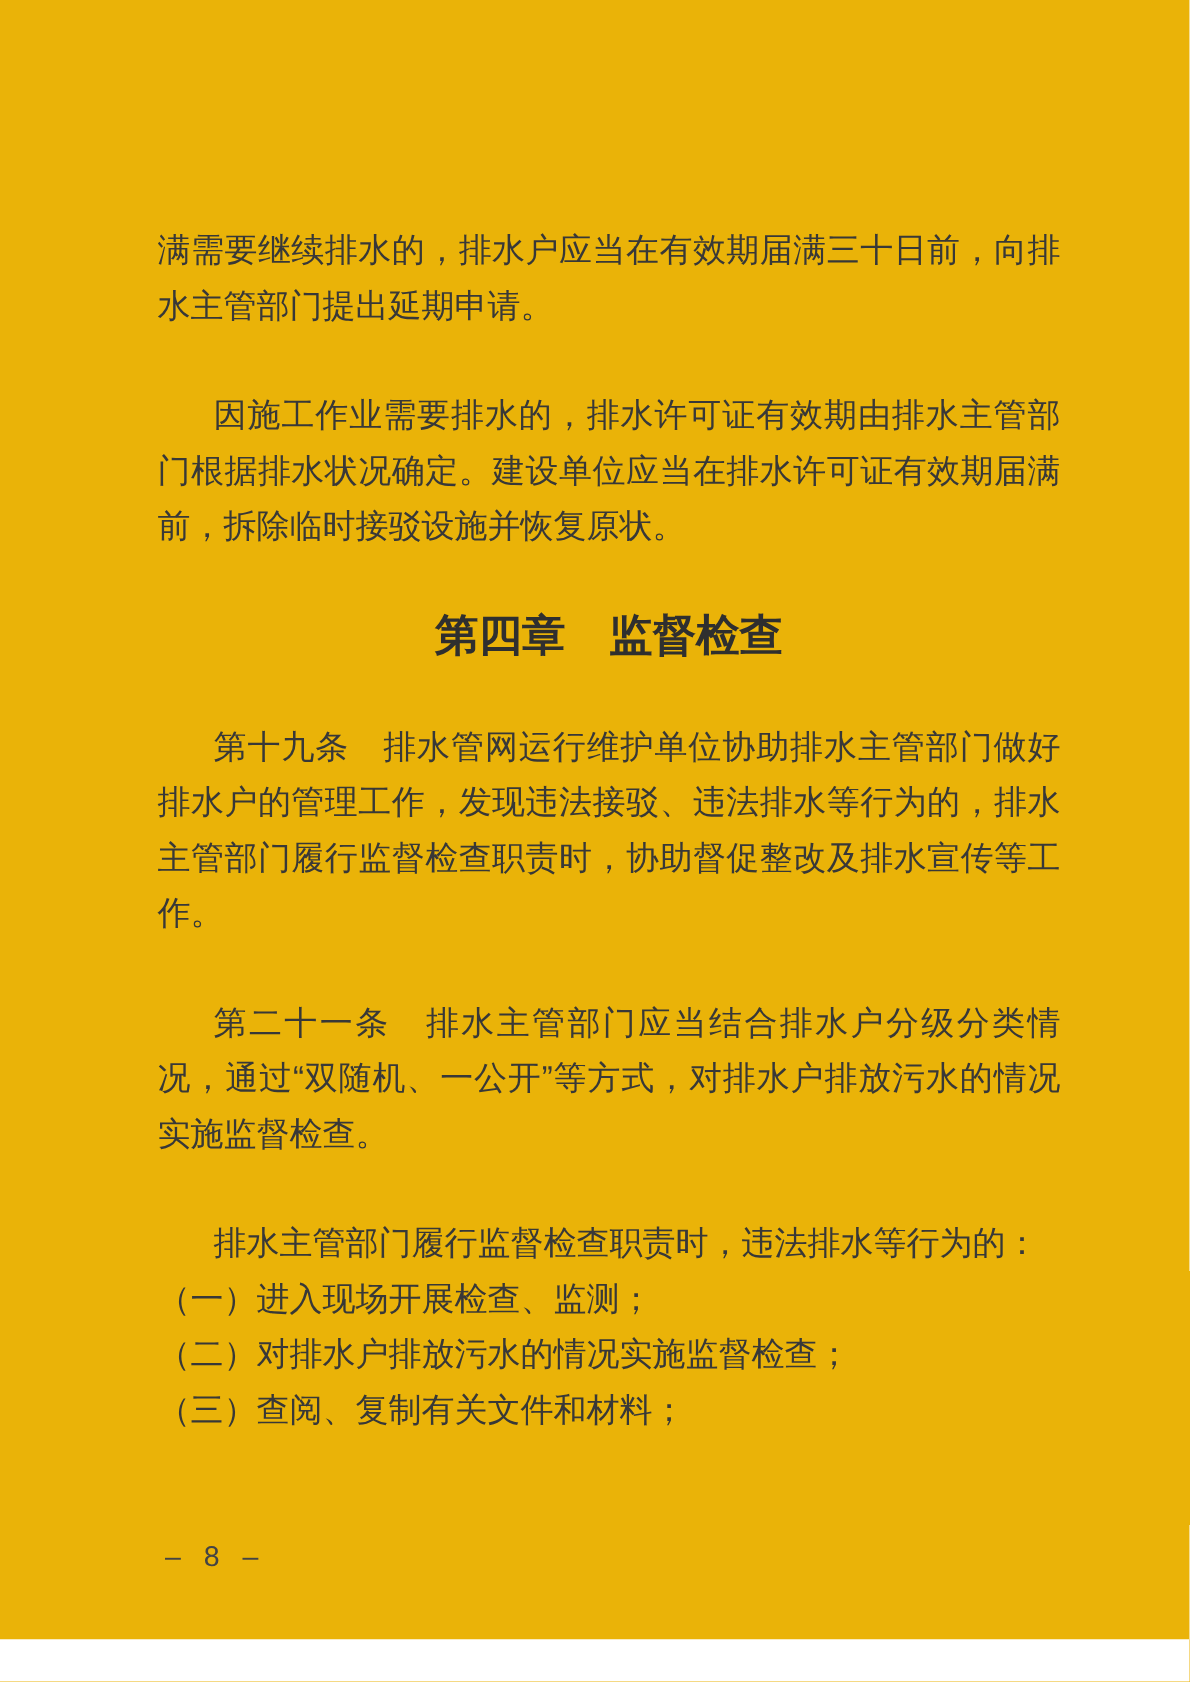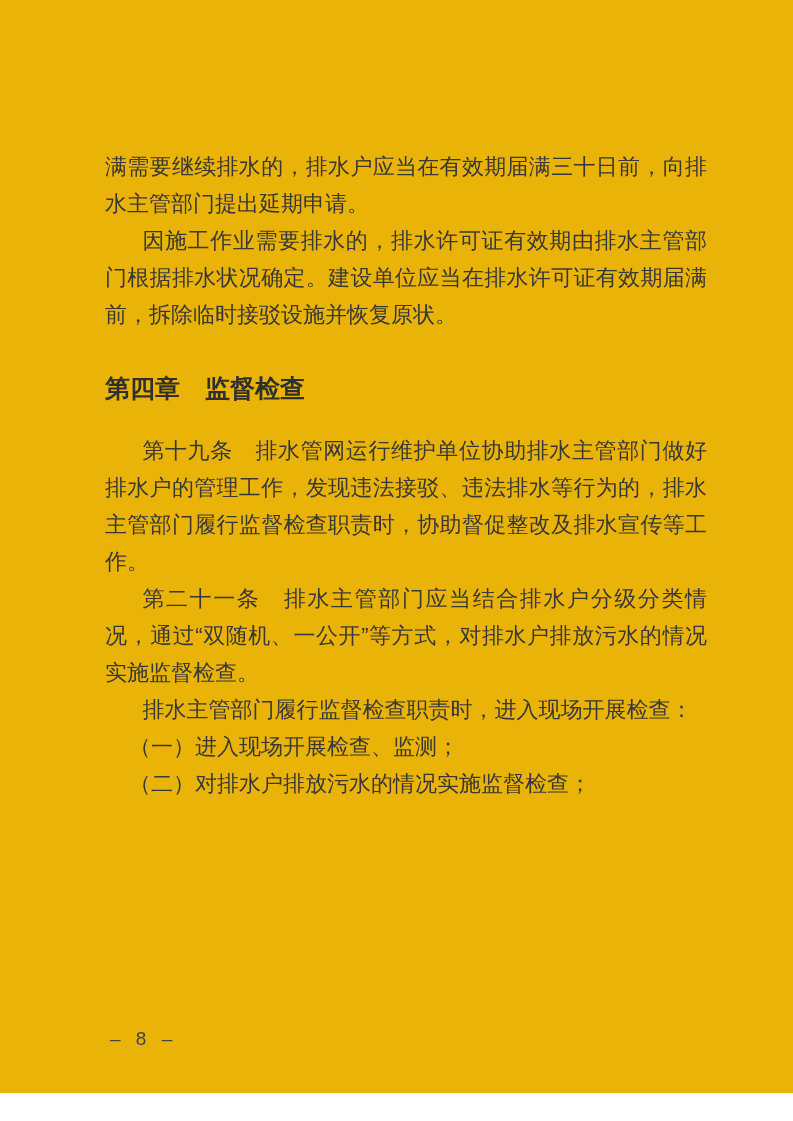--- a/index.html
+++ b/index.html
@@ -24,32 +24,33 @@
     width: 602px;
     font-size: 22px;
     line-height: 37px;
     text-align: justify;
   }
   .body-text p {
     margin: 0;
   }
   p.para-indent {
     text-indent: 1.7em;
+    margin-top: 36px;
   }
   p.para-continuation {
     text-indent: 0;
   }
   p.list-item {
     text-indent: 0;
-    margin-left: 24px;
   }
   h2.chapter-heading {
     margin: 37px 0 25px 0;
-    font-size: 25px;
+    font-size: 29px;
     font-weight: bold;
+    text-align: center;
     line-height: 37px;
     color: #2f2f2f;
   }
   .page-footer {
     position: absolute;
     left: 110px;
     top: 1028px;
     font-size: 19px;
     letter-spacing: 5px;
     color: #444444;
@@ -66,25 +67,26 @@
 
     <p class="para-indent">因施工作业需要排水的，排水许可证有效期由排水主管部门根据排水状况确定。建设单位应当在排水许可证有效期届满前，拆除临时接驳设施并恢复原状。</p>
 
     <h2 class="chapter-heading">第四章　监督检查</h2>
 
     <p class="para-indent">第十九条　排水管网运行维护单位协助排水主管部门做好排水户的管理工作，发现违法接驳、违法排水等行为的，排水主管部门履行监督检查职责时，协助督促整改及排水宣传等工作。</p>
 
 
     <p class="para-indent">第二十一条　排水主管部门应当结合排水户分级分类情况，通过“双随机、一公开”等方式，对排水户排放污水的情况实施监督检查。</p>
 
-    <p class="para-indent">排水主管部门履行监督检查职责时，进入现场开展检查：</p>
+    <p class="para-indent">排水主管部门履行监督检查职责时，违法排水等行为的：</p>
 
     <p class="list-item">（一）进入现场开展检查、监测；</p>
 
     <p class="list-item">（二）对排水户排放污水的情况实施监督检查；</p>
 
+    <p class="list-item">（三）查阅、复制有关文件和材料；</p>
 
 
   </div>
 
   <div class="page-footer">– 8 –</div>
 
 </div>
 
 </body></html>

